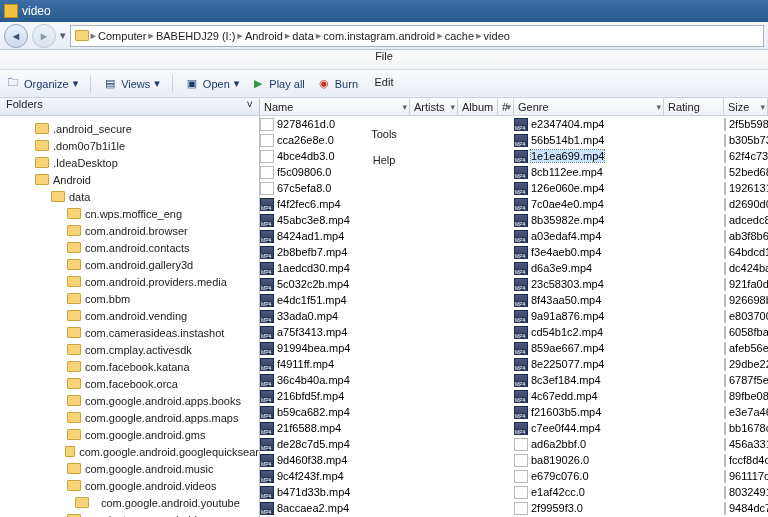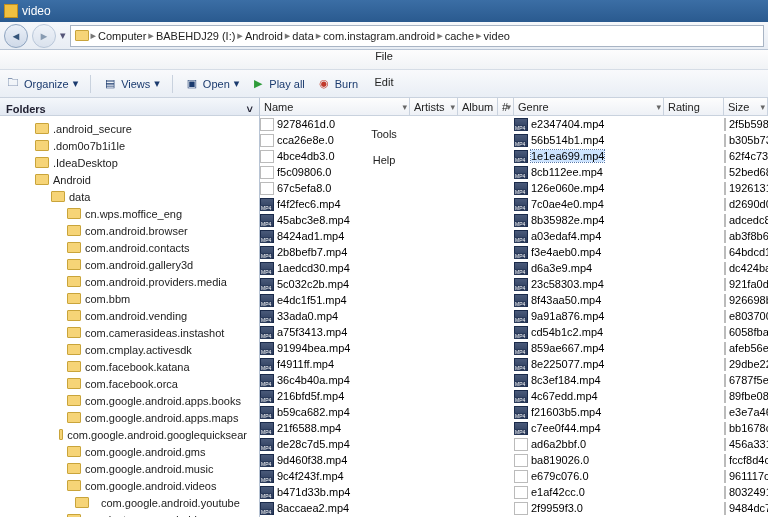--- a/index.html
+++ b/index.html
@@ -22,22 +22,22 @@
 
 .toolbar { background: linear-gradient(#f9fafc,#e9eef5); height: 28px; display: flex; align-items: center; gap: 12px; padding: 0 6px; border-bottom: 1px solid #c9d2de; }
 .tbitem { display: flex; align-items: center; gap: 4px; color: #1a3a6e; }
 .tbicon { width: 14px; height: 14px; display: inline-flex; align-items: center; justify-content: center; }
 .tbsep { width: 1px; height: 18px; background: #c9d2de; }
 .play { color: #2e9c3a; }
 .burn { color: #c0392b; }
 
 .main { display: flex; height: calc(517px - 22px - 28px - 20px - 28px); }
 .sidebar { width: 260px; border-right: 1px solid #b8c4d4; display: flex; flex-direction: column; }
-.sbhead { background: linear-gradient(#f4f7fb,#e3e9f2); border-bottom: 1px solid #c9d2de; height: 18px; display: flex; align-items: flex-end; justify-content: space-between; padding: 0 6px; color: #223; font-weight: bold; }
-.tree { overflow: auto; padding: 4px 12px 4px 6px; flex: 1; }
+.sbhead { background: linear-gradient(#f4f7fb,#e3e9f2); border-bottom: 1px solid #c9d2de; height: 18px; display: flex; align-items: flex-start; justify-content: space-between; padding: 0 6px; color: #223; }
+.tree { overflow: auto; padding: 4px 0 4px 6px; flex: 1; }
 .tnode { display: flex; align-items: center; gap: 4px; height: 17px; white-space: nowrap; color: #222; }
 .tnode .exp { width: 9px; color: #777; text-align: center; }
 
 .listwrap { flex: 1; display: flex; flex-direction: column; overflow: hidden; }
 .colhdr { display: flex; background: linear-gradient(#fdfdfd,#eef1f6); border-bottom: 1px solid #c9d2de; height: 18px; }
 .colhdr .col { border-right: 1px solid #c9d2de; display: flex; align-items: center; padding: 0 4px; color: #222; position: relative; }
 .colhdr .dd { position: absolute; right: 2px; color: #666; font-size: 9px; }
 .c-name { width: 150px; } .c-art { width: 48px; } .c-alb { width: 40px; } .c-num { width: 16px; } .c-genre { width: 150px; } .c-rate { width: 60px; } .c-size { width: 44px; }
 
 .filegrid { flex: 1; overflow: auto; }
@@ -207,26 +207,26 @@
           <span>com.google.android.apps.books</span>
         </div>
         <div class="tnode" style="padding-left: 48px;">
           <span class="exp"></span>
           <span class="foldicon"></span>
           <span>com.google.android.apps.maps</span>
         </div>
         <div class="tnode" style="padding-left: 48px;">
           <span class="exp"></span>
           <span class="foldicon"></span>
+          <span>com.google.android.gms</span>
+        </div>
+        <div class="tnode" style="padding-left: 48px;">
+          <span class="exp"></span>
+          <span class="foldicon"></span>
           <span>com.google.android.googlequicksear</span>
-        </div>
-        <div class="tnode" style="padding-left: 48px;">
-          <span class="exp"></span>
-          <span class="foldicon"></span>
-          <span>com.google.android.gms</span>
         </div>
         <div class="tnode" style="padding-left: 48px;">
           <span class="exp"></span>
           <span class="foldicon"></span>
           <span>com.google.android.music</span>
         </div>
         <div class="tnode" style="padding-left: 48px;">
           <span class="exp"></span>
           <span class="foldicon"></span>
           <span>com.google.android.videos</span>

